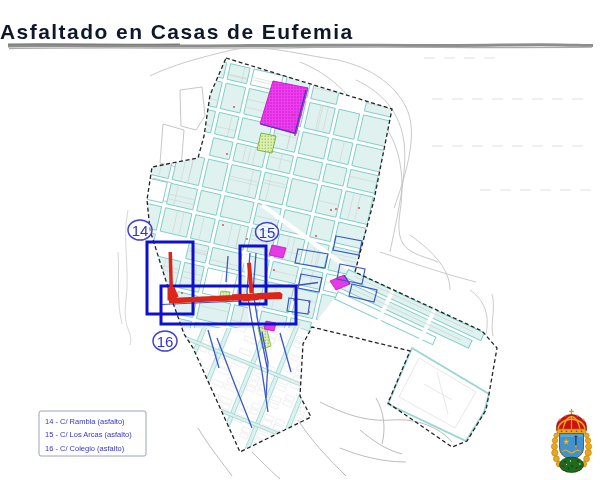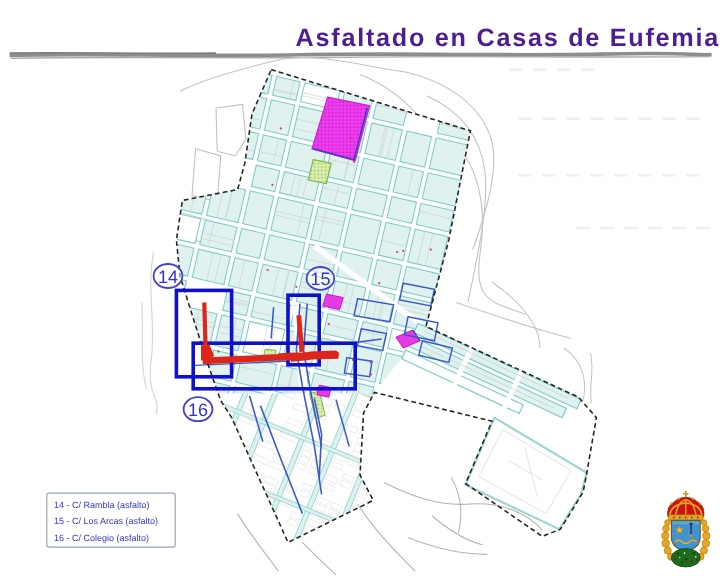--- a/index.html
+++ b/index.html
@@ -1,18 +1,18 @@
 <!DOCTYPE html>
 <html><head>
 <meta charset="utf-8">
 <style>
   html,body{margin:0;padding:0;background:#ffffff;width:600px;height:480px;overflow:hidden;}
   body{font-family:"Liberation Sans", sans-serif;}
-  .title{position:absolute;top:19.5px;left:0;width:600px;text-align:right;
-         font-size:21px;font-weight:bold;color:#4c1d95;letter-spacing:1.45px;}
+  .title{position:absolute;top:19.5px;left:0;width:600px;text-align:left;
+         font-size:21px;font-weight:bold;color:#0f172a;letter-spacing:1.45px;}
 </style>
 </head>
 <body>
 
 <div class="title">Asfaltado en Casas de Eufemia</div>
 
 <svg width="600" height="480" viewBox="0 0 600 480" style="position:absolute;top:0;left:0">
   <defs>
     <clipPath id="townclip">
         <polygon points="226,58 392,109 374,200 355,272 312,327 303,344 300,396 311,417 240,452 193,348 184,334 172,300 160,262 150,230 147,200 152,167 198,158 204,136 210,95"></polygon>

